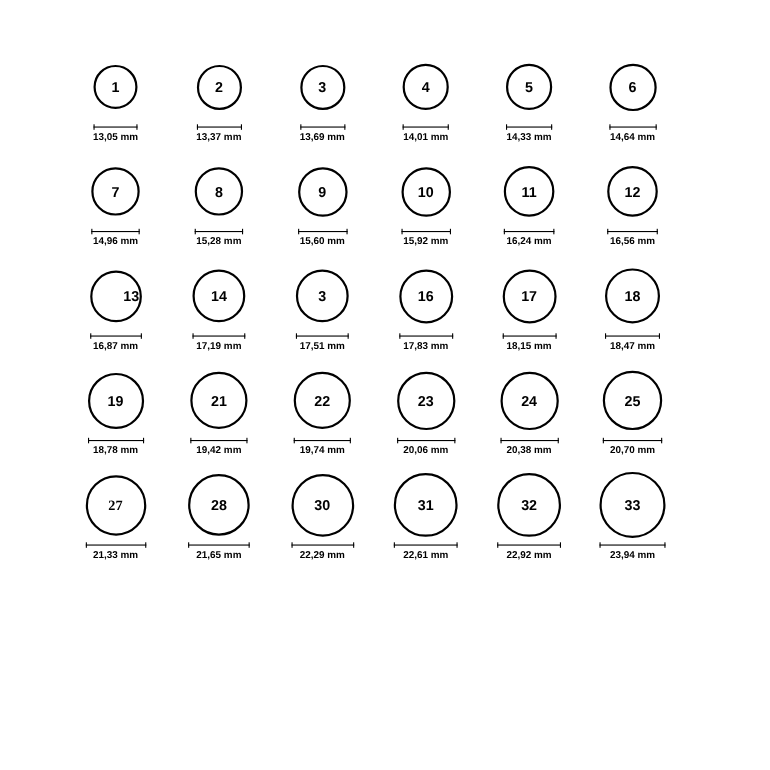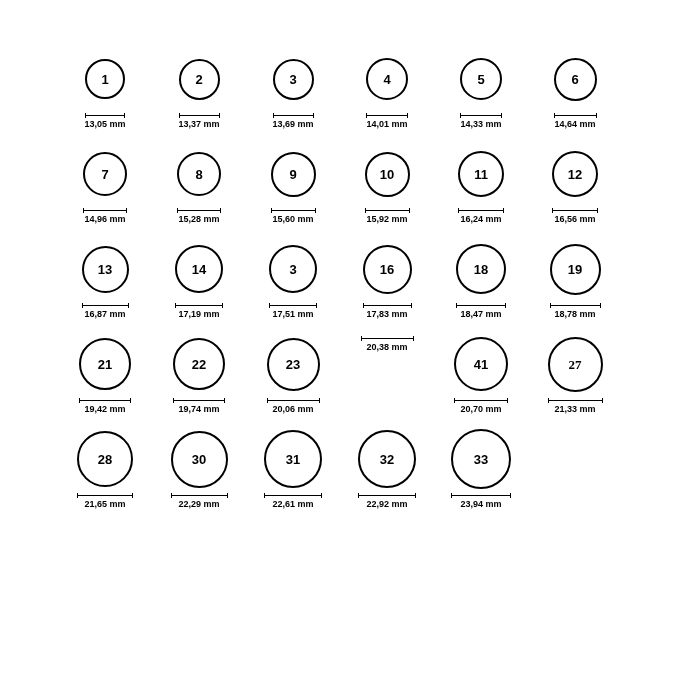--- a/index.html
+++ b/index.html
@@ -252,21 +252,21 @@
         </div>
         <div class="measure">
           <div class="bar" style="width: 46px;">
             <div class="line"></div>
           </div>
           <div class="mm">16,56 mm</div>
         </div>
       </div>
       <div class="cell">
         <div class="ring-wrap">
-          <div class="ring" style="width: 47px; height: 47px;">
+          <div class="ring" style="width: 47px; height: 47px; justify-content: flex-end;">
             <span class="ring-label">13</span>
           </div>
         </div>
         <div class="measure">
           <div class="bar" style="width: 47px;">
             <div class="line"></div>
           </div>
           <div class="mm">16,87 mm</div>
         </div>
       </div>
@@ -304,20 +304,33 @@
         </div>
         <div class="measure">
           <div class="bar" style="width: 49px;">
             <div class="line"></div>
           </div>
           <div class="mm">17,83 mm</div>
         </div>
       </div>
       <div class="cell">
         <div class="ring-wrap">
+          <div class="ring" style="width: 49px; height: 49px;">
+            <span class="ring-label">17</span>
+          </div>
+        </div>
+        <div class="measure">
+          <div class="bar" style="width: 49px;">
+            <div class="line"></div>
+          </div>
+          <div class="mm">18,15 mm</div>
+        </div>
+      </div>
+      <div class="cell">
+        <div class="ring-wrap">
           <div class="ring" style="width: 50px; height: 50px;">
             <span class="ring-label">18</span>
           </div>
         </div>
         <div class="measure">
           <div class="bar" style="width: 50px;">
             <div class="line"></div>
           </div>
           <div class="mm">18,47 mm</div>
         </div>
@@ -368,31 +381,36 @@
           </div>
         </div>
         <div class="measure">
           <div class="bar" style="width: 53px;">
             <div class="line"></div>
           </div>
           <div class="mm">20,06 mm</div>
         </div>
       </div>
       <div class="cell">
+        <div class="ring-wrap">
+          <div class="ring" style="width: 53px; height: 53px;">
+            <span class="ring-label">24</span>
+          </div>
+        </div>
         <div class="measure">
           <div class="bar" style="width: 53px;">
             <div class="line"></div>
           </div>
           <div class="mm">20,38 mm</div>
         </div>
       </div>
       <div class="cell">
         <div class="ring-wrap">
           <div class="ring" style="width: 54px; height: 54px;">
-            <span class="ring-label">41</span>
+            <span class="ring-label">25</span>
           </div>
         </div>
         <div class="measure">
           <div class="bar" style="width: 54px;">
             <div class="line"></div>
           </div>
           <div class="mm">20,70 mm</div>
         </div>
       </div>
       <div class="cell">

